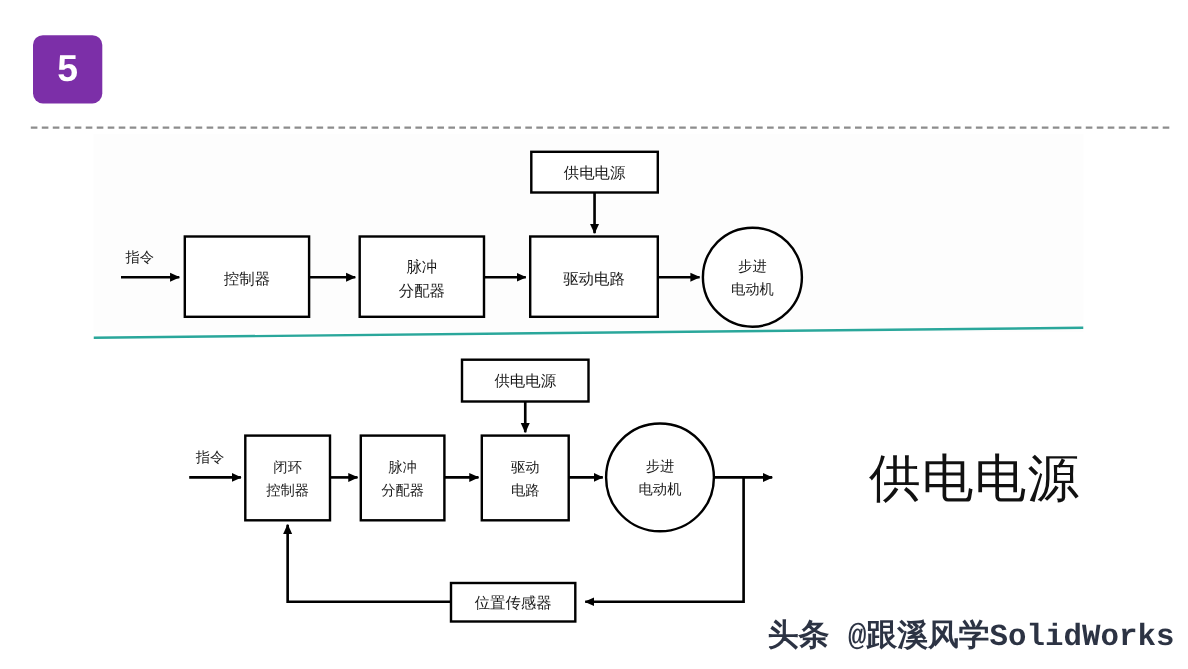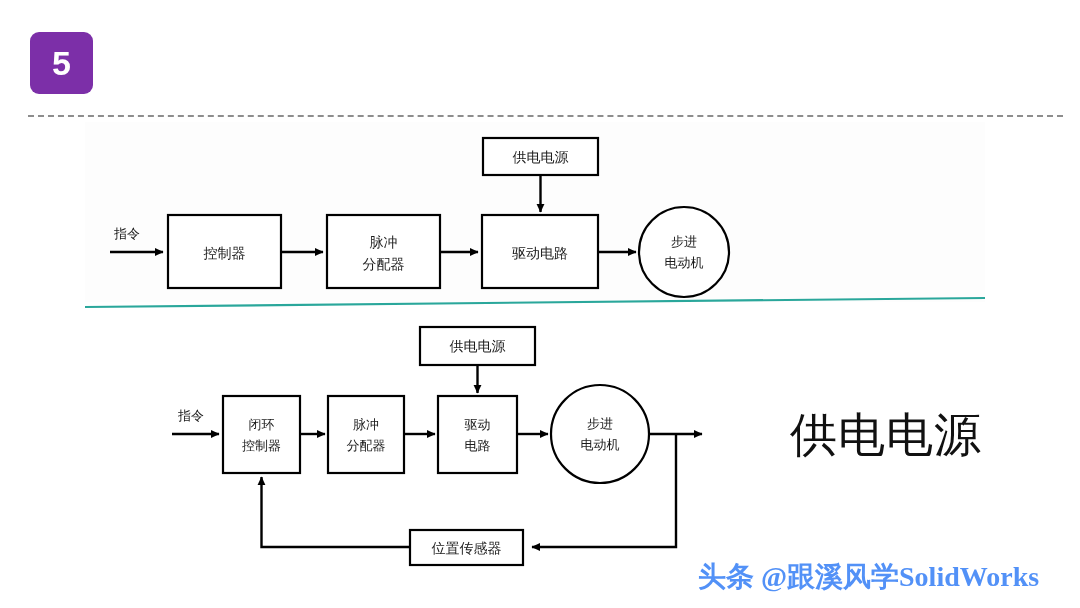--- a/index.html
+++ b/index.html
@@ -48,22 +48,22 @@
   .caption{
     position:absolute;color:#111111;font-size:47px;white-space:nowrap;
     font-family:"DejaVu Sans","Liberation Sans",sans-serif;letter-spacing:1px;
   }
   .cap-open{left:790px;top:220px;}
   .cap-closed{left:790px;top:404px;}
 
   
   .watermark{
     position:absolute;left:698px;top:558px;
-    font-size:28px;font-weight:bold;color:#3b82f6;
-    font-family:Liberation Serif, serif;
+    font-size:28px;font-weight:bold;color:#0f172a;
+    font-family:Liberation Mono, monospace;
     white-space:nowrap;
     text-shadow:1px 1px 0 rgba(255,255,255,.85);
     opacity:.88;
   }
 
   
   text.blk{
     font-family:"DejaVu Sans","Liberation Sans",sans-serif;
     font-size:14px;fill:#1a1a1a;text-anchor:middle;
   }

